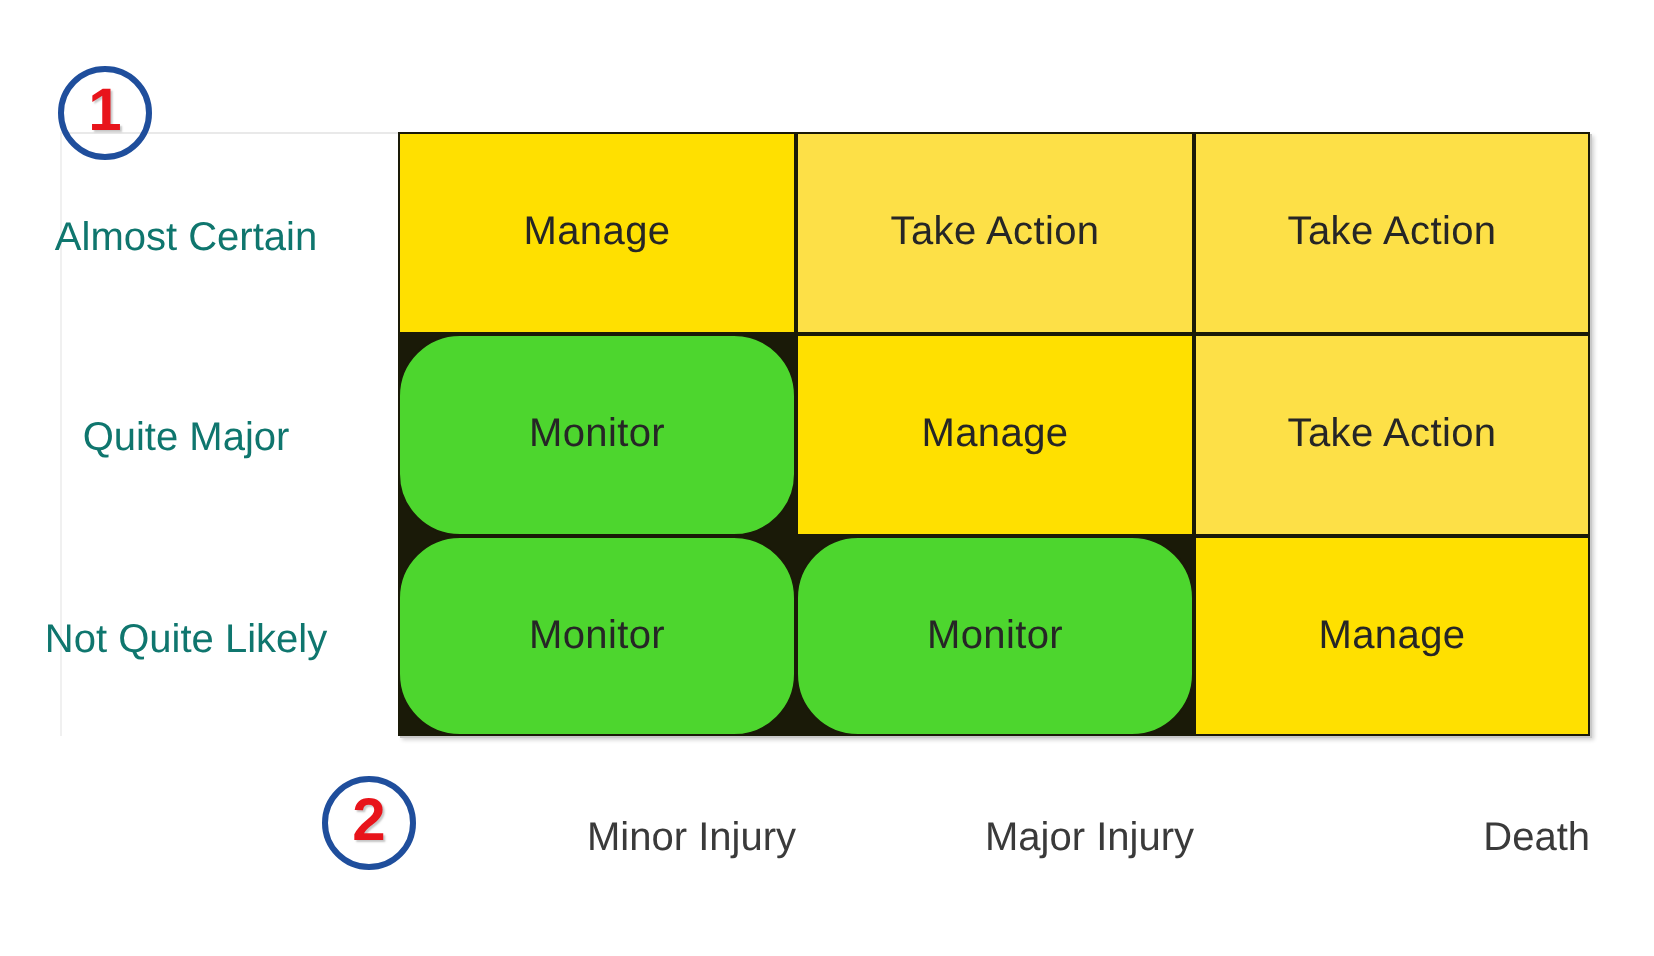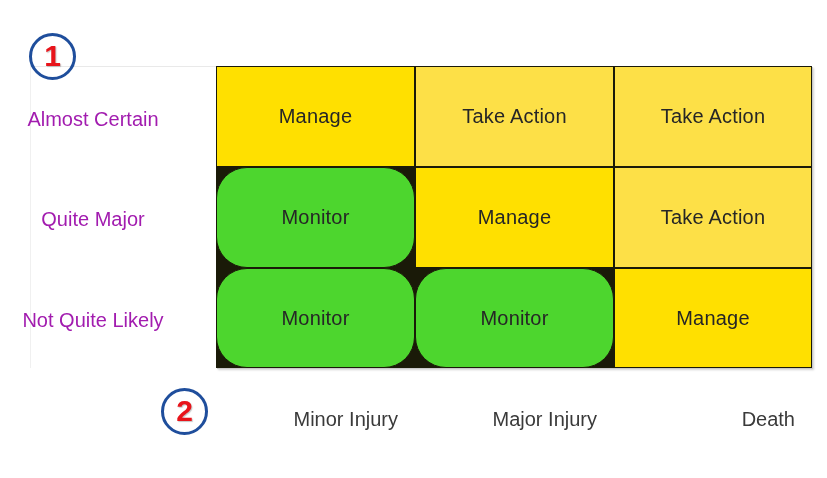--- a/index.html
+++ b/index.html
@@ -48,21 +48,20 @@
     top: 66px;
     width: 596px;
     height: 302px;
     display: grid;
     grid-template-columns: 199px 199px 198px;
     grid-template-rows: 101px 101px 100px;
     box-sizing: border-box;
     background: #1a1a08;
     gap: 0;
     box-shadow: 1px 1px 0 0 #c9c9c9, 2px 2px 2px 0 rgba(0,0,0,0.18);
-    margin-left: 17px;
   }
   .cell {
     position: relative;
     box-sizing: border-box;
     border: 1.5px solid #1a1a08;
     display: flex;
     align-items: center;
     justify-content: center;
     font-size: 20px;
     color: #262626;
@@ -73,21 +72,21 @@
   .cell.yellow { background: #ffe000; }
   .cell.green  { background: #4dd62e; border-radius: 31px; }
 
   
   .row-label {
     position: absolute;
     left: 0;
     width: 186px;
     text-align: center;
     font-size: 20px;
-    color: #a21caf;
+    color: #0f766e;
     line-height: 1;
     user-select: none;
   }
   .row-label.r0 { top: 109px; }
   .row-label.r1 { top: 209px; }
   .row-label.r2 { top: 310px; }
 
   .col-label {
     position: absolute;
     top: 409px;

